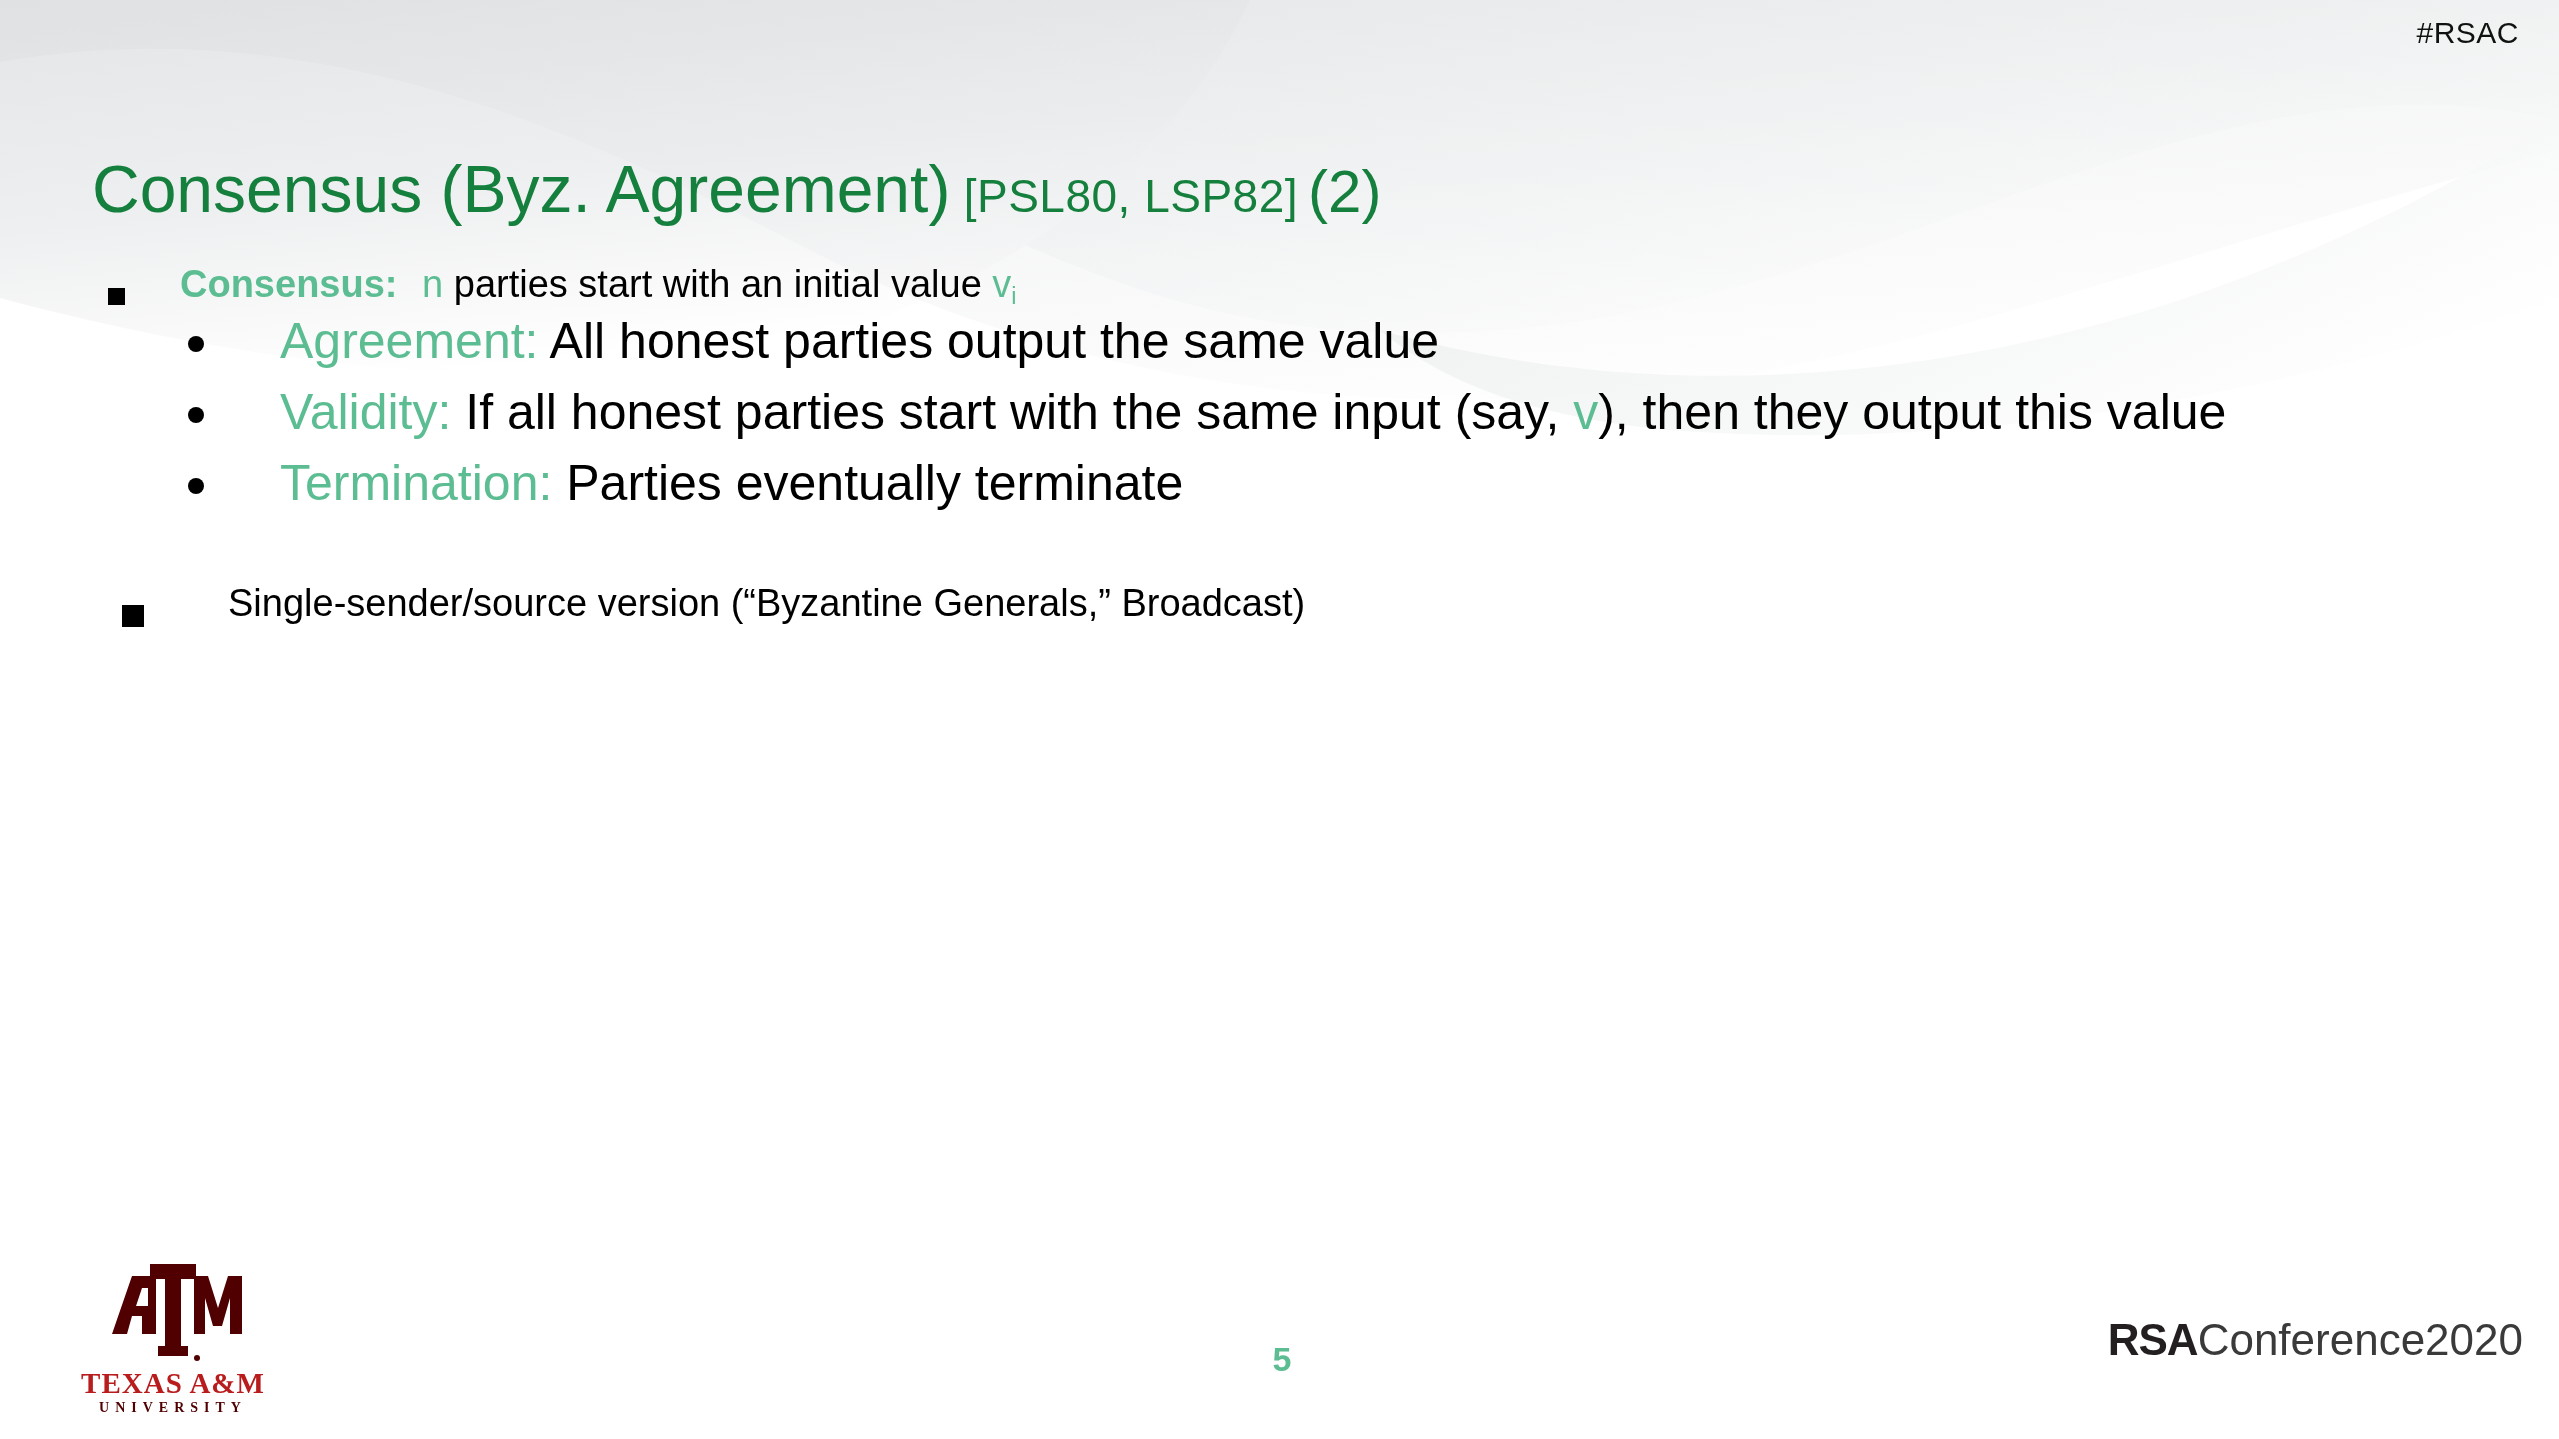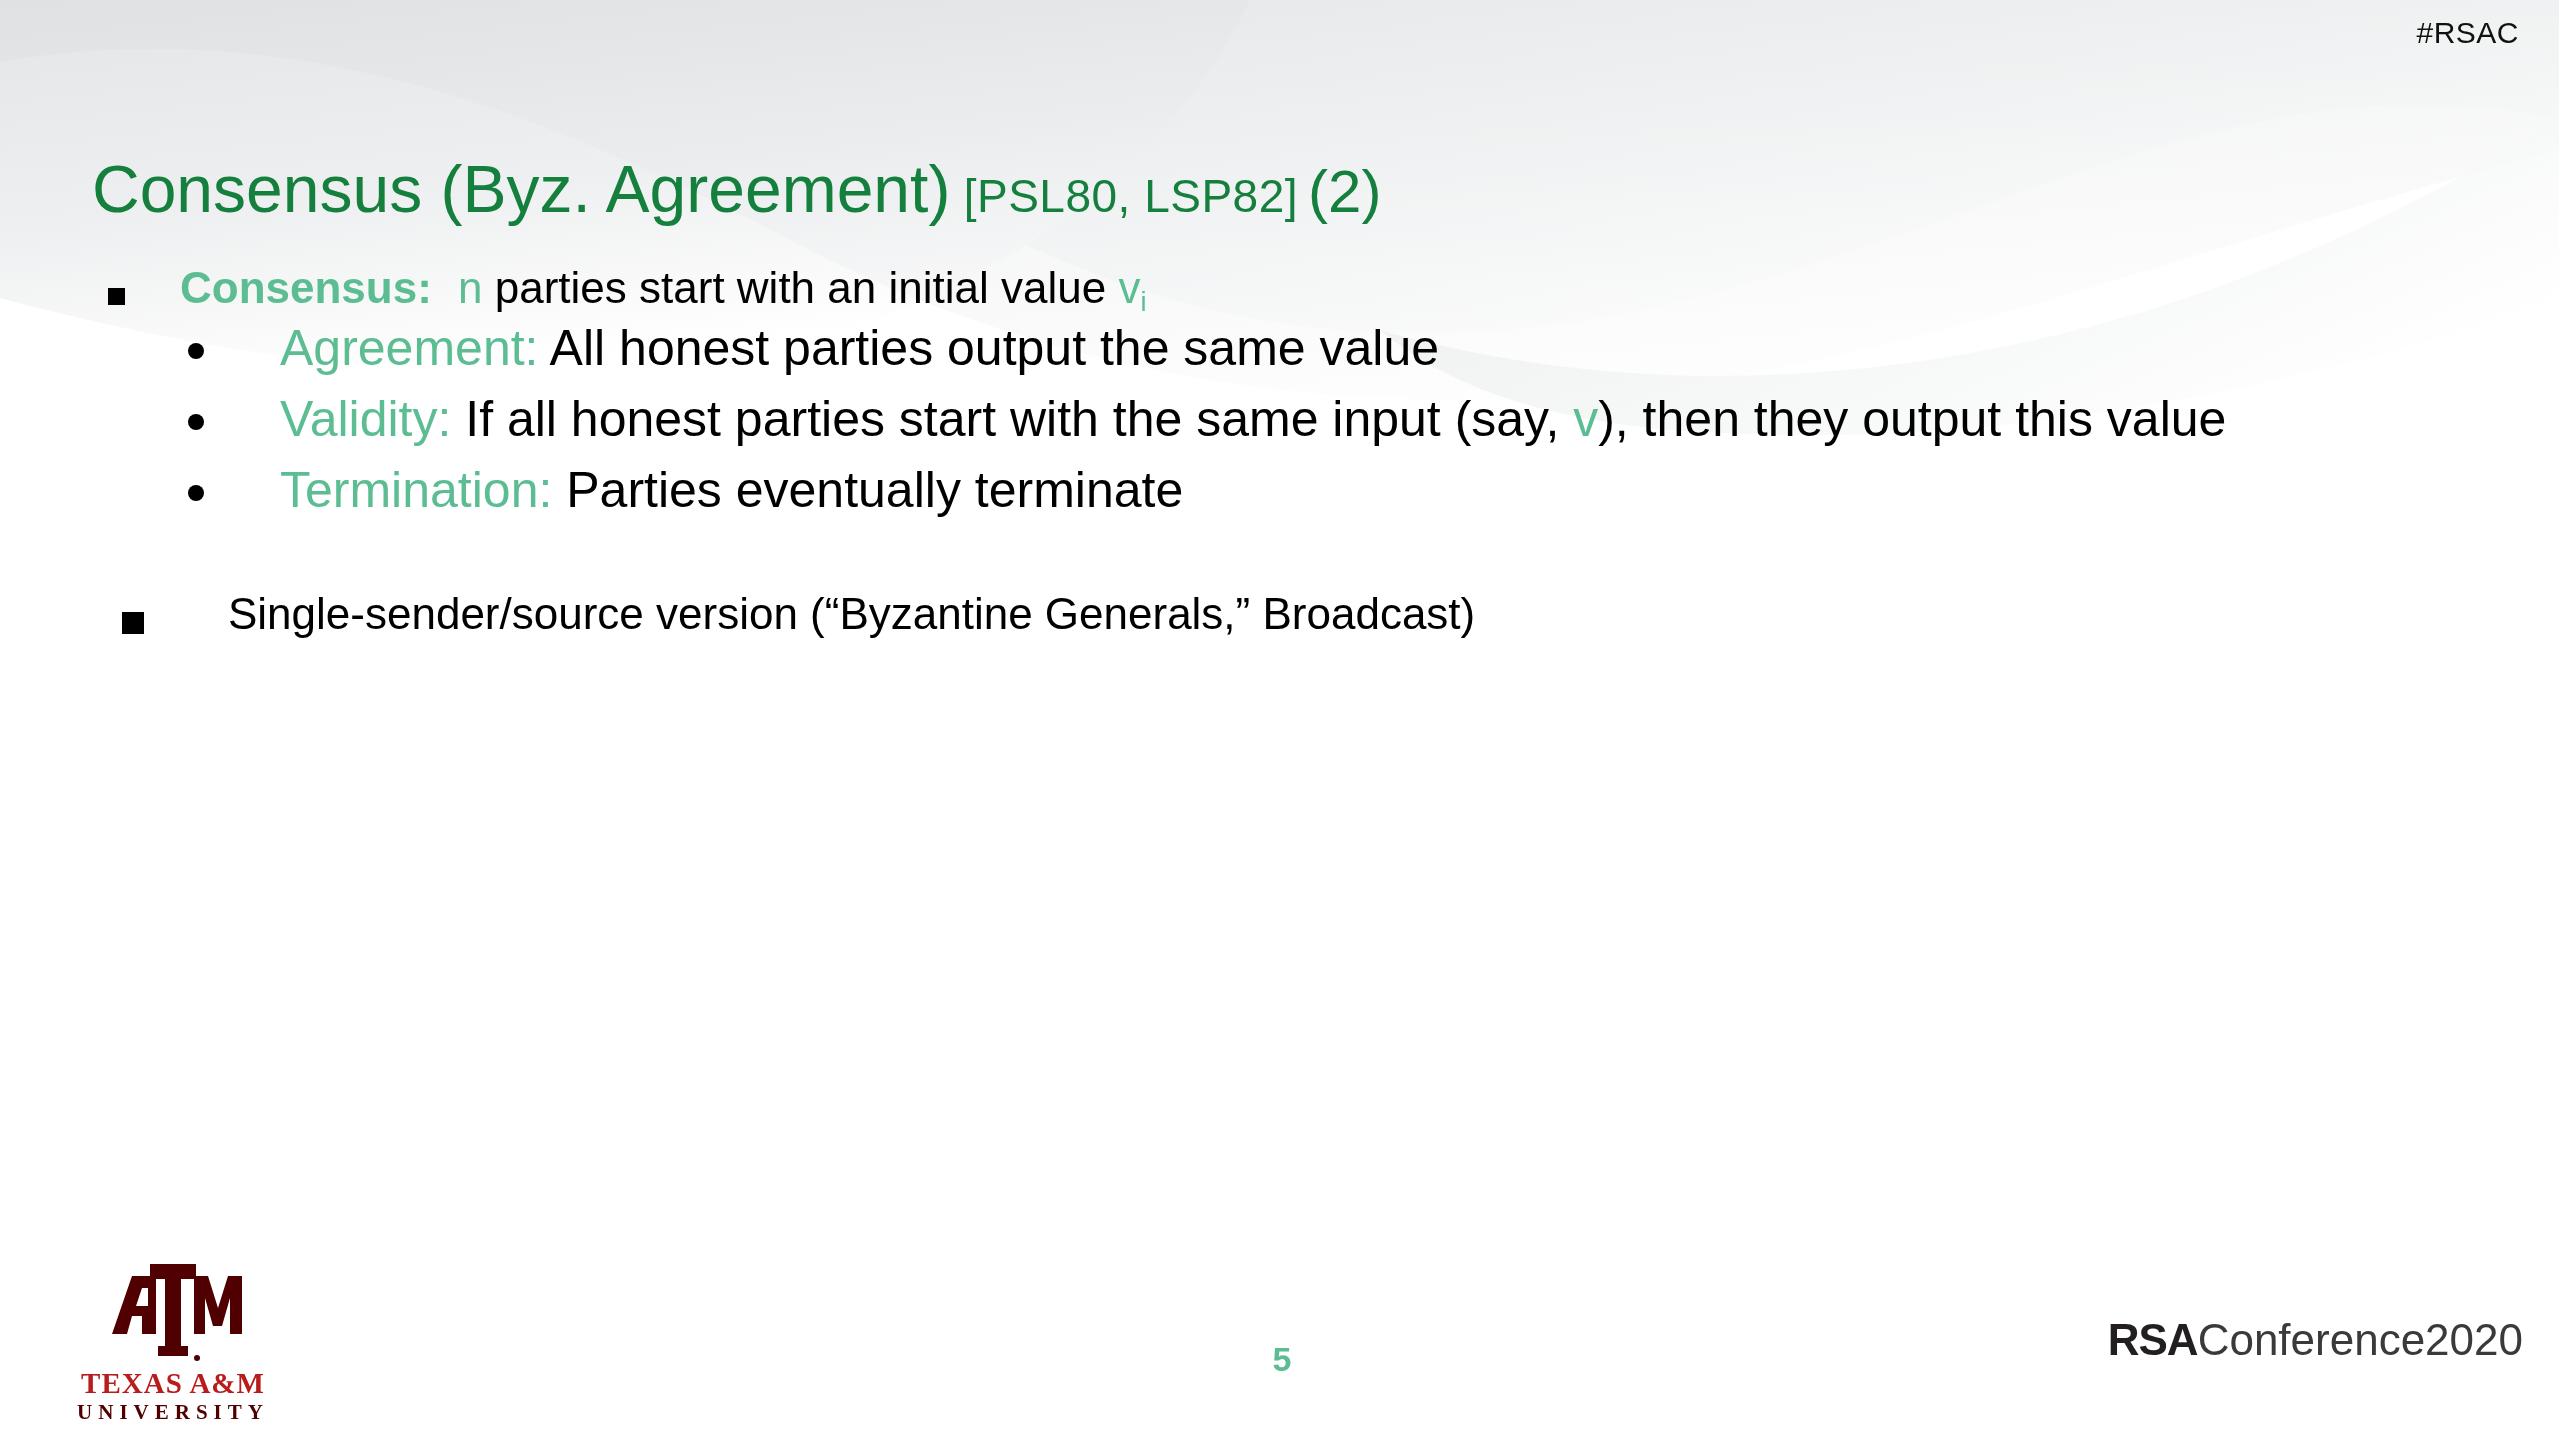--- a/index.html
+++ b/index.html
@@ -64,21 +64,21 @@
   #body-content {
     position: absolute;
     left: 0;
     top: 262px;
     width: 2559px;
   }
 
   .lvl1 {
     position: relative;
     padding-left: 180px;
-    font-size: 44px;
+    font-size: 38px;
     color: #000000;
     line-height: 1.16;
     margin-bottom: 6px;
   }
   .lvl1 .sq-bullet {
     position: absolute;
     left: 108px;
     top: 26px;
     width: 17px;
     height: 17px;
@@ -157,21 +157,21 @@
     font-size: 29px;
     letter-spacing: 1px;
     line-height: 1.05;
     margin-top: 2px;
   }
   #tamu-logo .subwordmark {
     text-align: center;
     color: #500000;
     font-family: "Liberation Serif", serif;
     font-weight: bold;
-    font-size: 21px;
+    font-size: 14px;
     letter-spacing: 6px;
     margin-top: 2px;
   }
 
   #rsa-conference-logo {
     position: absolute;
     right: 36px;
     top: 1318px;
     font-size: 44px;
     line-height: 1;

